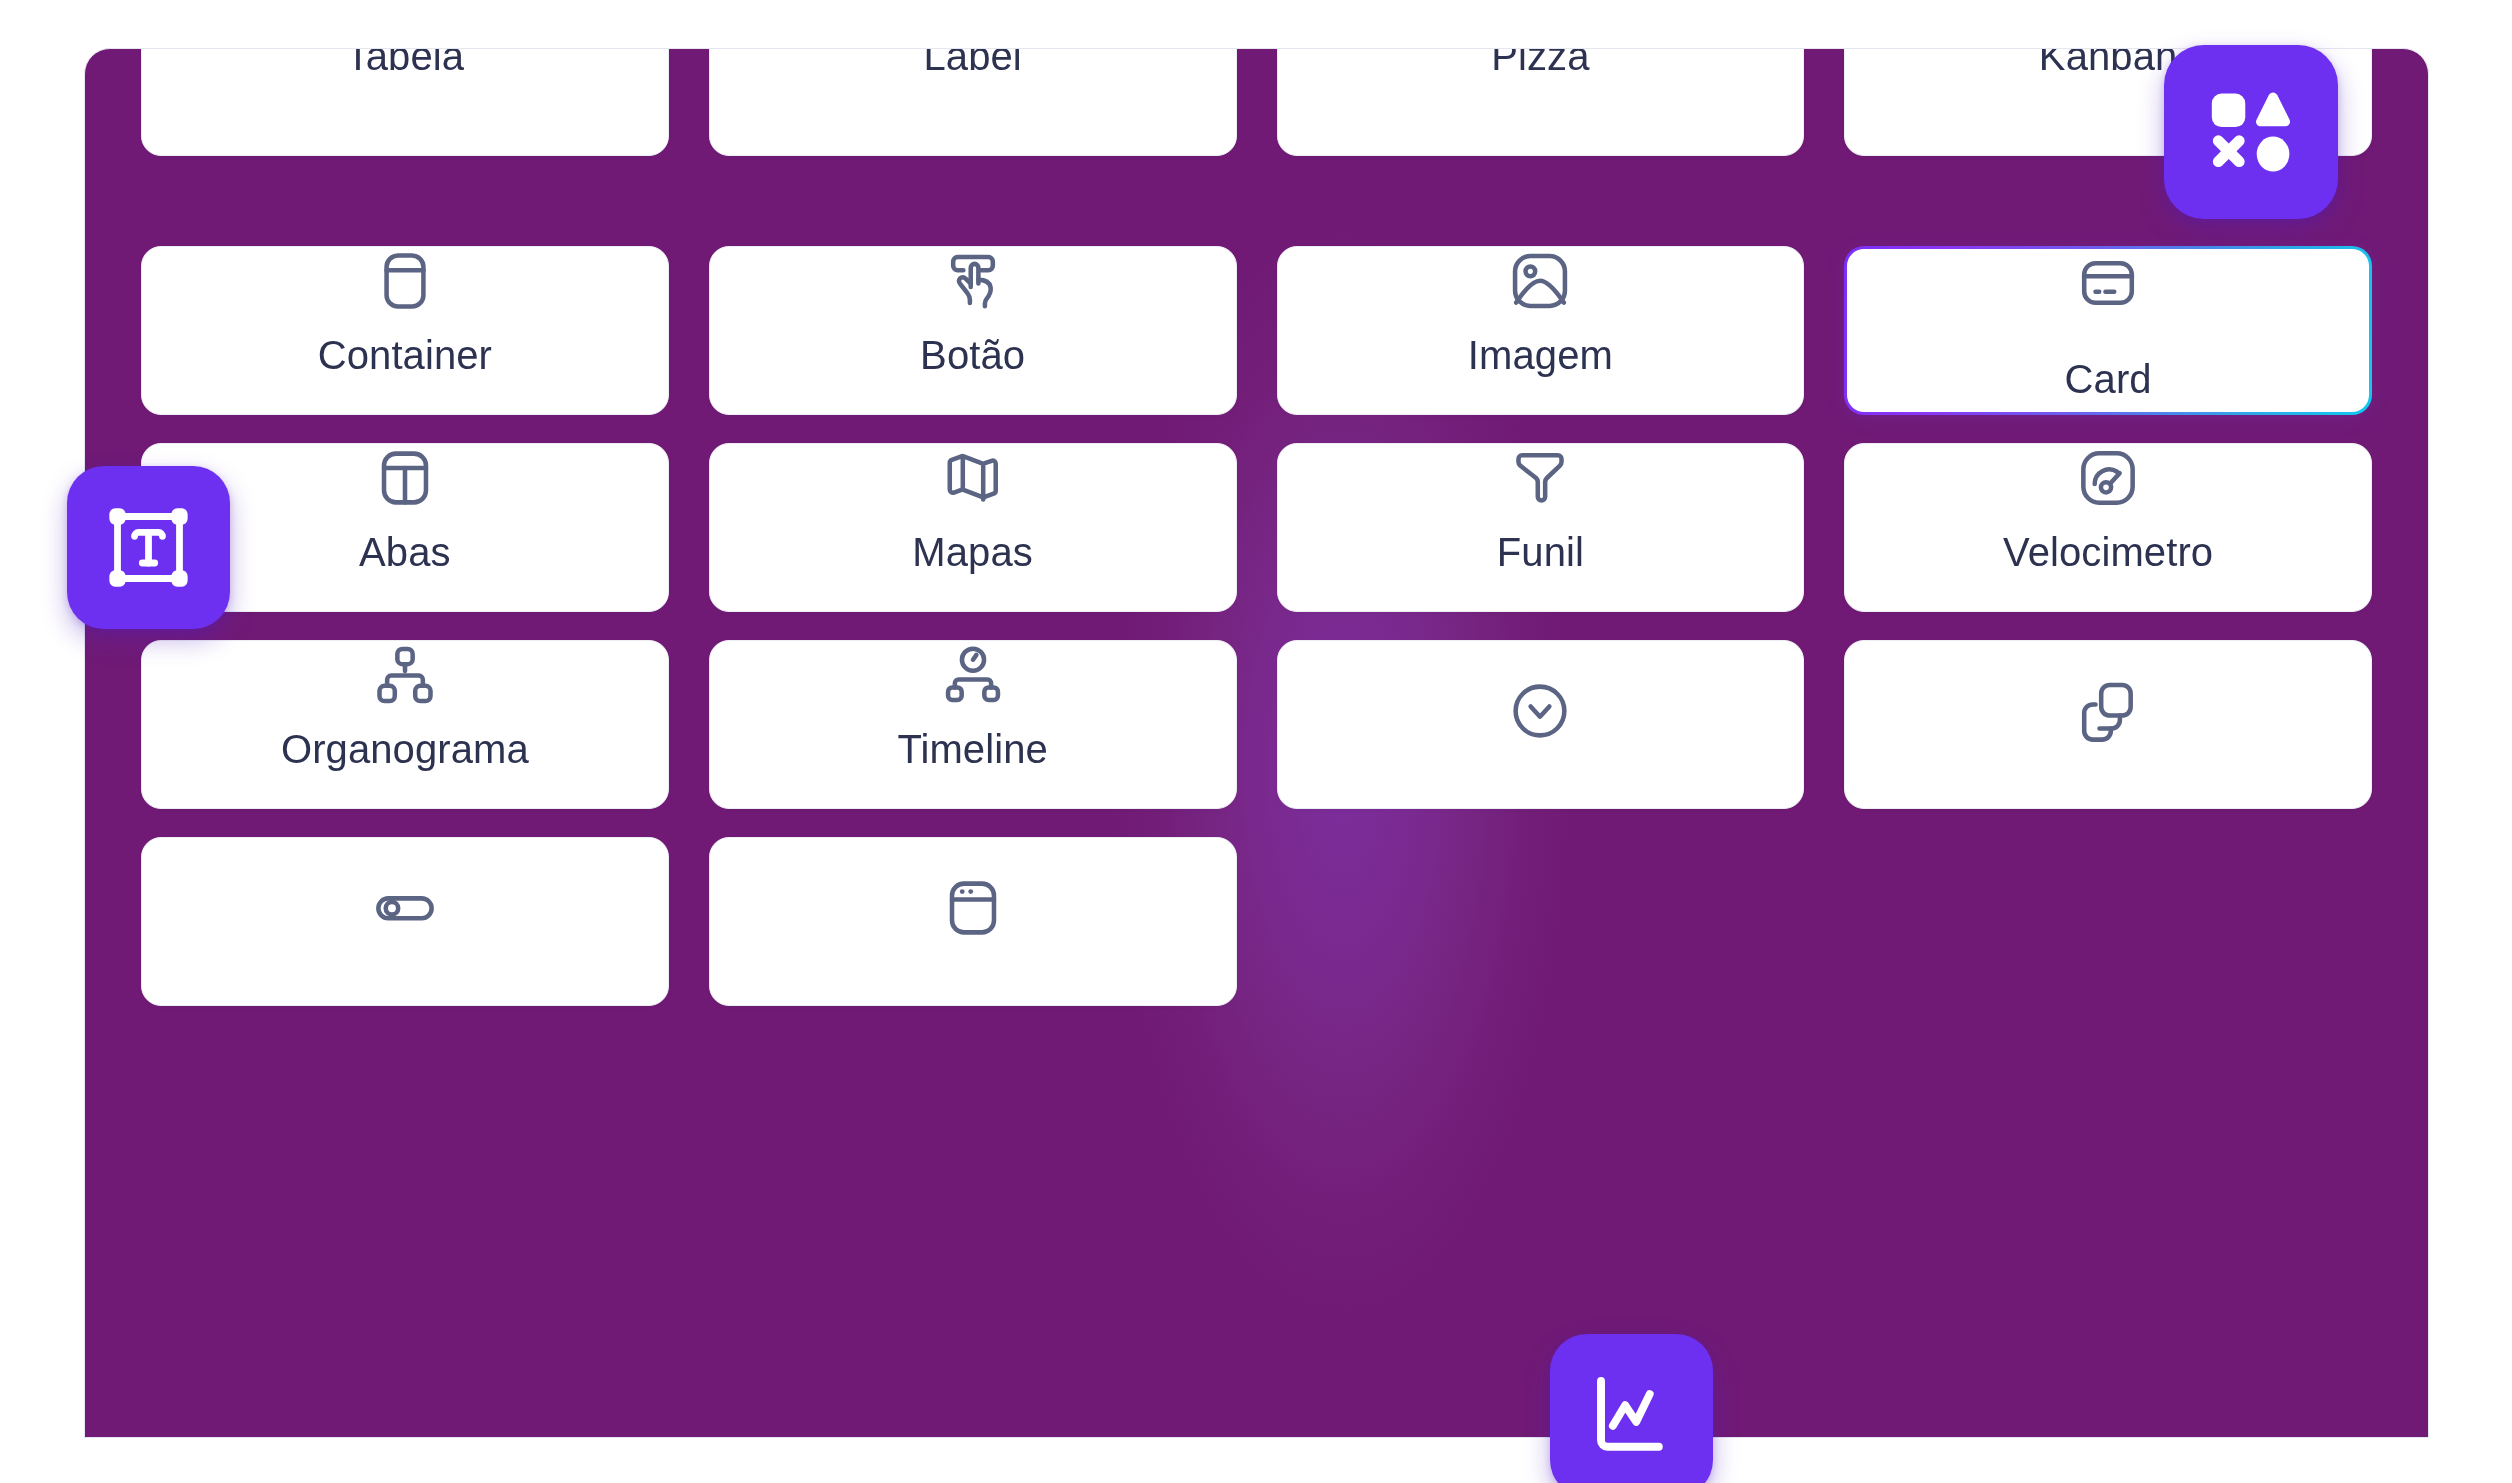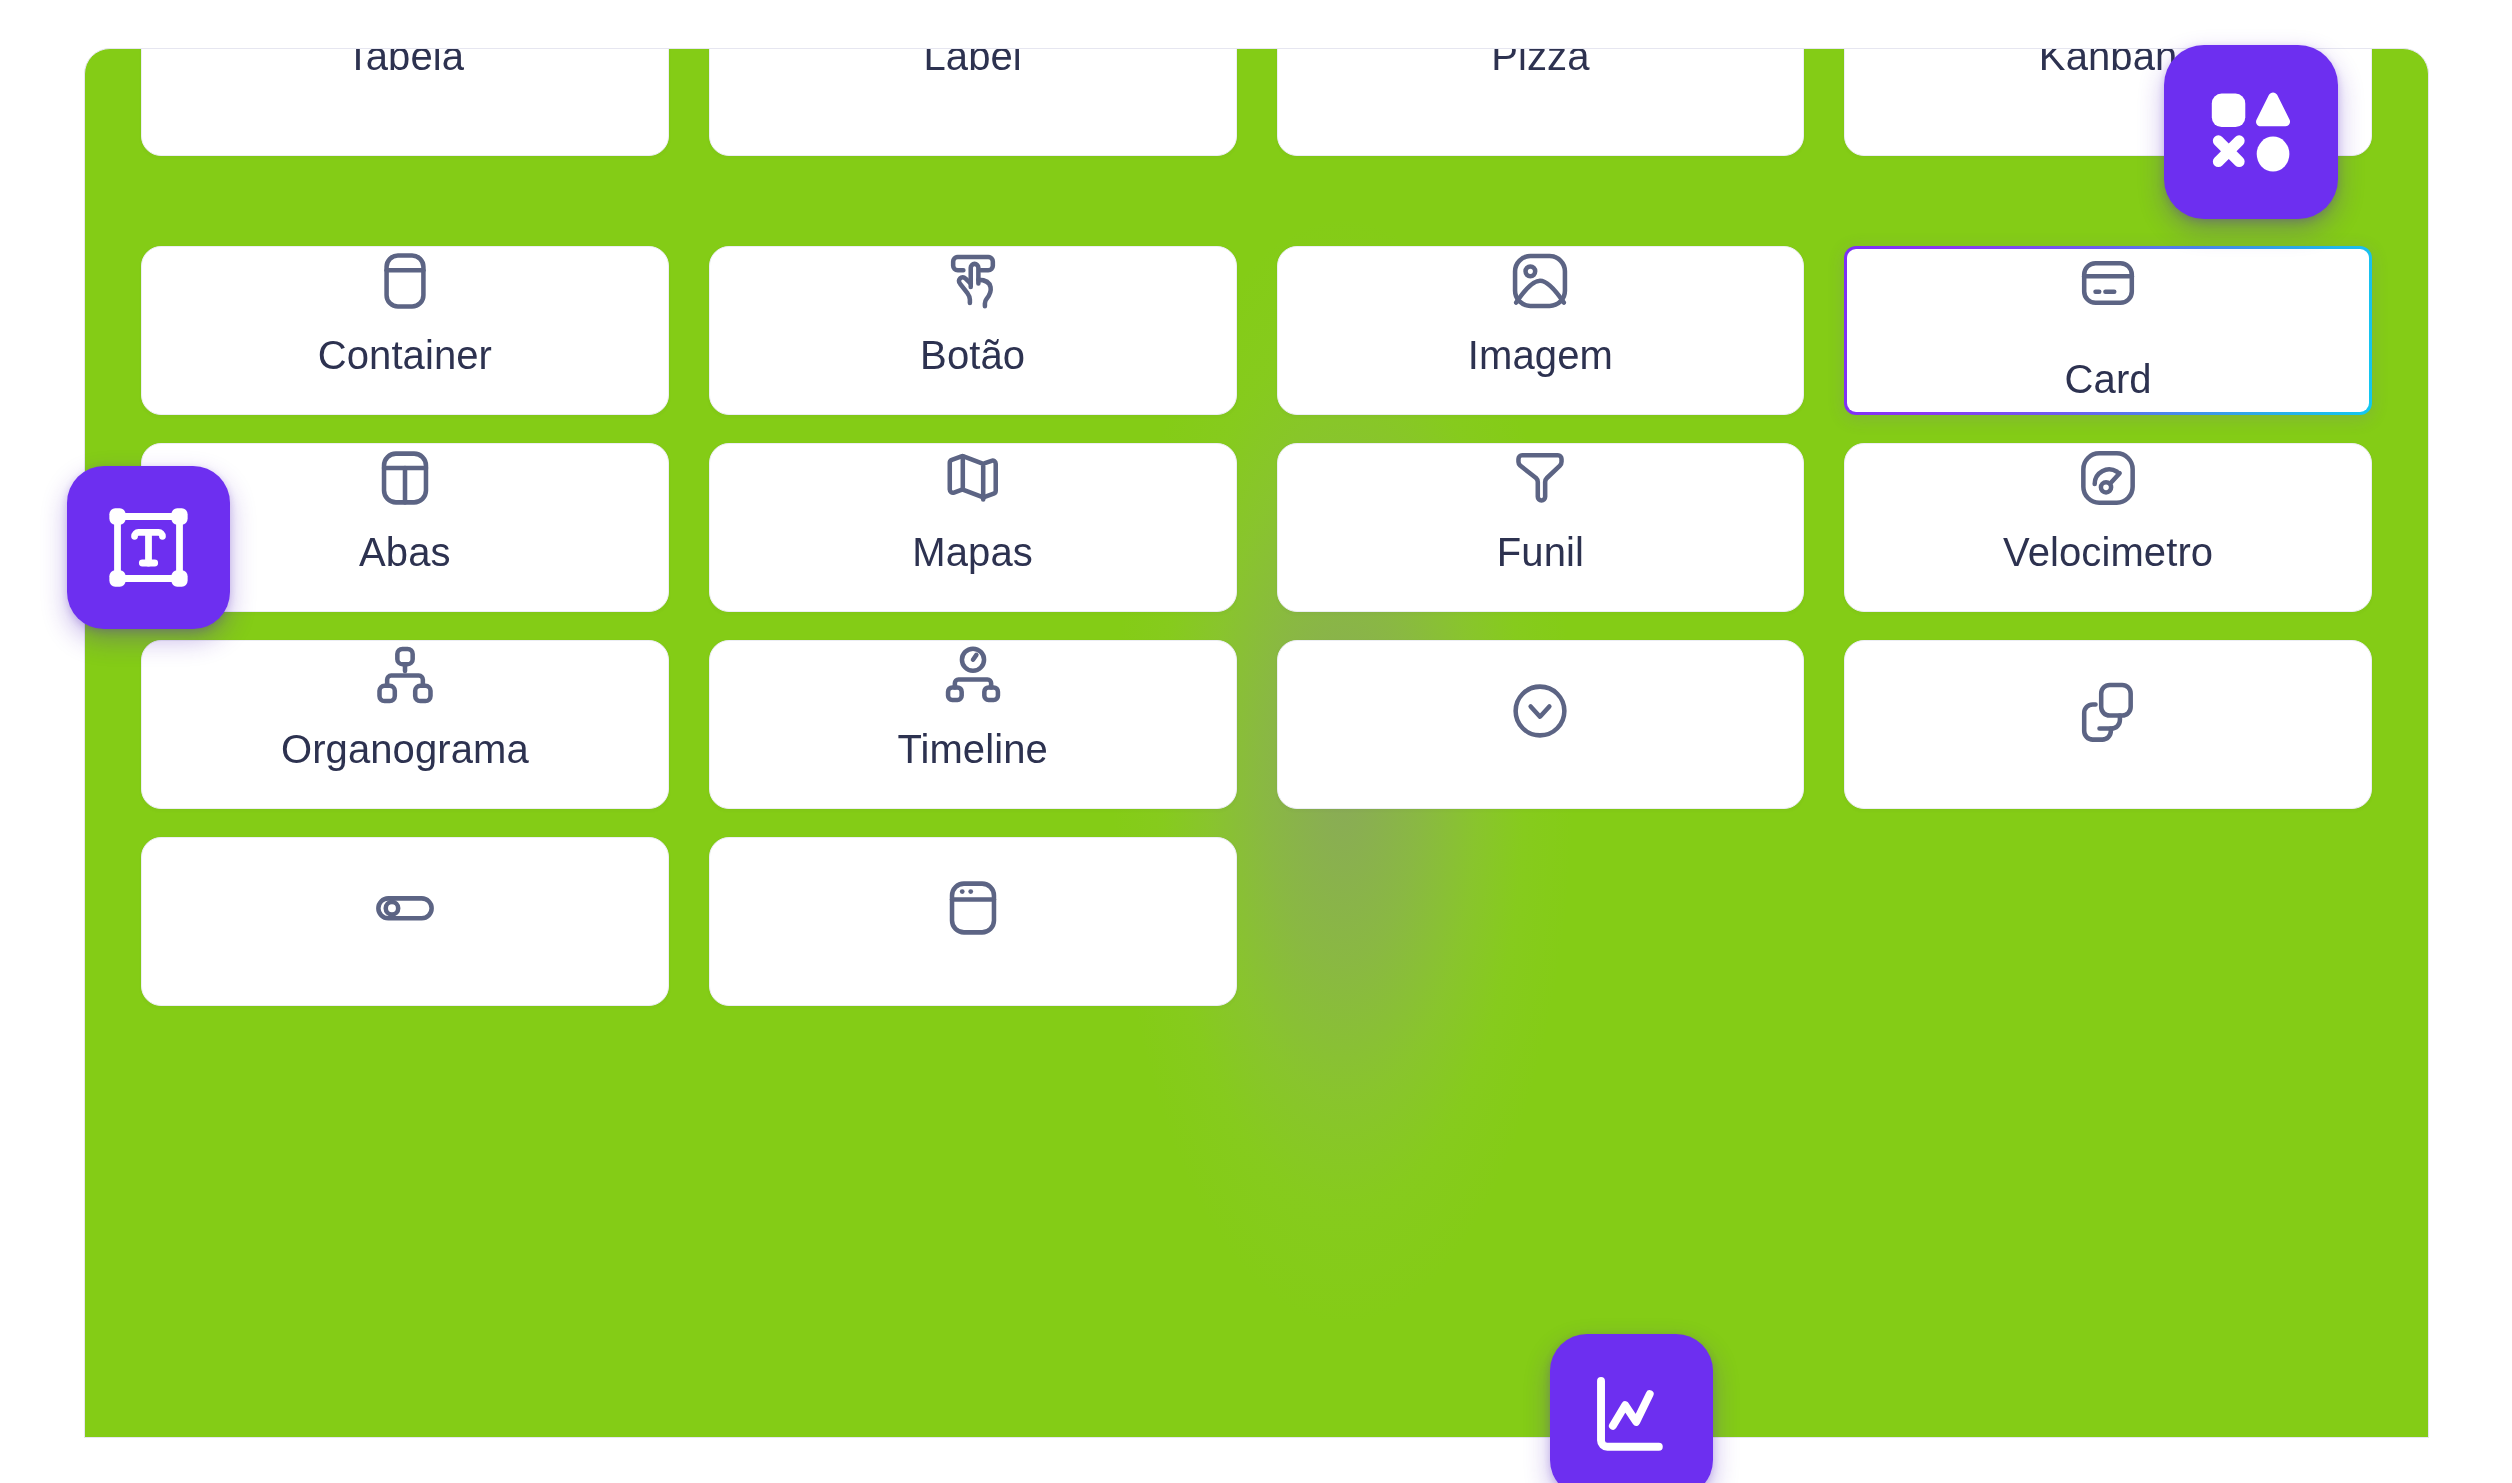--- a/index.html
+++ b/index.html
@@ -11,21 +11,21 @@
   }
 
   
   #widget-panel{
     position:absolute;
     left:84px; top:48px;
     width:2345px; height:1390px;
     border:1.6px solid #e6e6f0;
     border-top-left-radius:26px;
     border-top-right-radius:26px;
-    background:#84cc16;
+    background:#701a75;
     box-sizing:border-box;
     overflow:hidden;
   }
 
   
   #column-glow{
     position:absolute;
     left:1258px; top:0px;
     width:497px; height:1390px;
     transform:translateX(-50%);
@@ -100,21 +100,21 @@
     gap:0;
   }
 
   
   .widget-cell.selected{
     border:none;
     background:
       linear-gradient(#ffffff,#ffffff) padding-box,
       linear-gradient(100deg,#7b2ff7 0%,#8b35f5 18%,#6d5df0 45%,#2fa8e8 78%,#12c8f0 100%) border-box;
     border:3.1px solid transparent;
-    border-radius:12px;
+    border-radius:20px;
     box-shadow:0 3.1px 17px rgba(120,60,230,0.16);
     gap:42px;
   }
 
   
   .float-badge{
     position:absolute;
     border-radius:23px;
     background:#6d2ff0;
     display:flex;align-items:center;justify-content:center;

